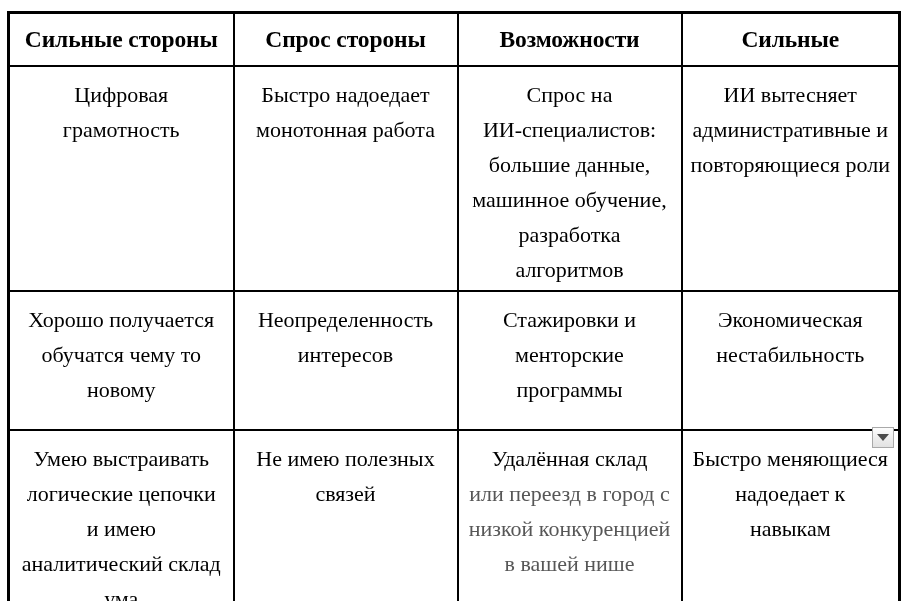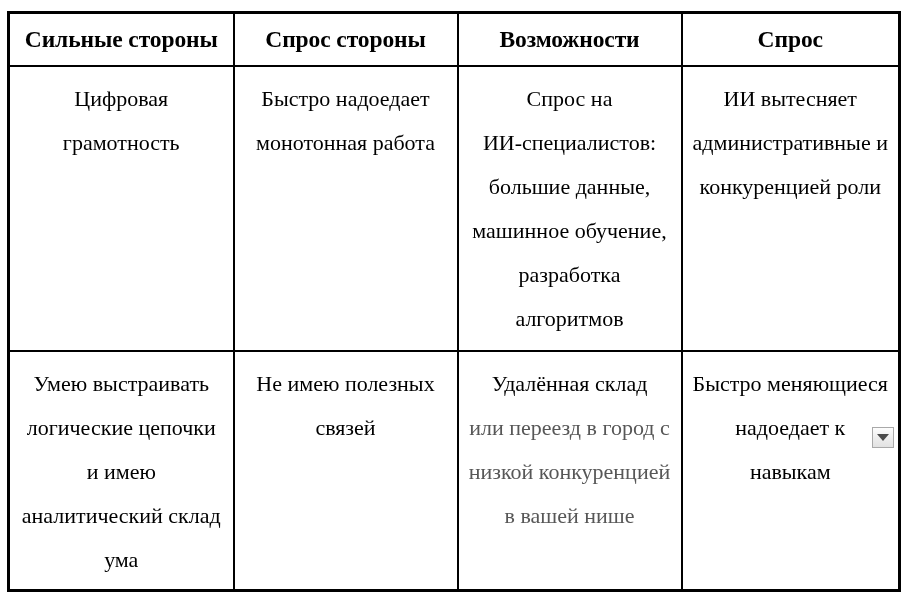--- a/index.html
+++ b/index.html
@@ -58,21 +58,21 @@
     vertical-align: top;
   }
 
   tr.row-1 td { height: 223px; }
   tr.row-2 td { height: 137px; }
   tr.row-3 td { height: 170px; }
 
   .cell-text {
     display: block;
     font-size: 22px;
-    line-height: 44px;
+    line-height: 35px;
     padding: 10px 9px 0 9px;
     white-space: pre-line;
     text-align: center;
   }
 
   .cell-text.tight {
     padding-left: 4px;
     padding-right: 4px;
   }
 
@@ -112,21 +112,21 @@
       <col class="c1">
         <col class="c2">
         <col class="c3">
         <col class="c4">
     </colgroup>
     <thead>
       <tr>
         <th>Сильные стороны</th>
         <th>Спрос стороны</th>
         <th>Возможности</th>
-        <th>Спрос</th>
+        <th>Сильные</th>
       </tr>
     </thead>
     <tbody>
 
       <tr class="row-1">
         <td>
           <span class="cell-text">Цифровая
 грамотность</span>
         </td>
         <td>
@@ -137,24 +137,44 @@
           <span class="cell-text tight">Спрос на
 ИИ-специалистов:
 большие данные,
 машинное обучение,
 разработка
 алгоритмов</span>
         </td>
         <td>
           <span class="cell-text tight">ИИ вытесняет
 административные и
-конкуренцией роли</span>
-        </td>
-      </tr>
-
+повторяющиеся роли</span>
+        </td>
+      </tr>
+
+      <tr class="row-2">
+        <td>
+          <span class="cell-text">Хорошо получается
+обучатся чему то
+новому</span>
+        </td>
+        <td>
+          <span class="cell-text">Неопределенность
+интересов</span>
+        </td>
+        <td>
+          <span class="cell-text">Стажировки и
+менторские
+программы</span>
+        </td>
+        <td>
+          <span class="cell-text">Экономическая
+нестабильность</span>
+        </td>
+      </tr>
 
       <tr class="row-3">
         <td>
           <span class="cell-text">Умею выстраивать
 логические цепочки
 и имею
 аналитический склад
 ума</span>
         </td>
         <td>

